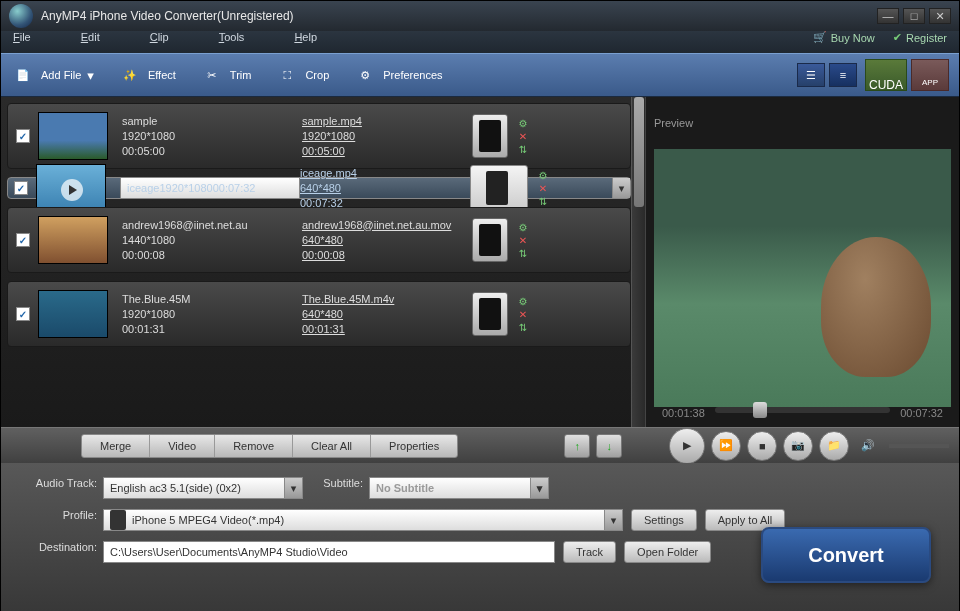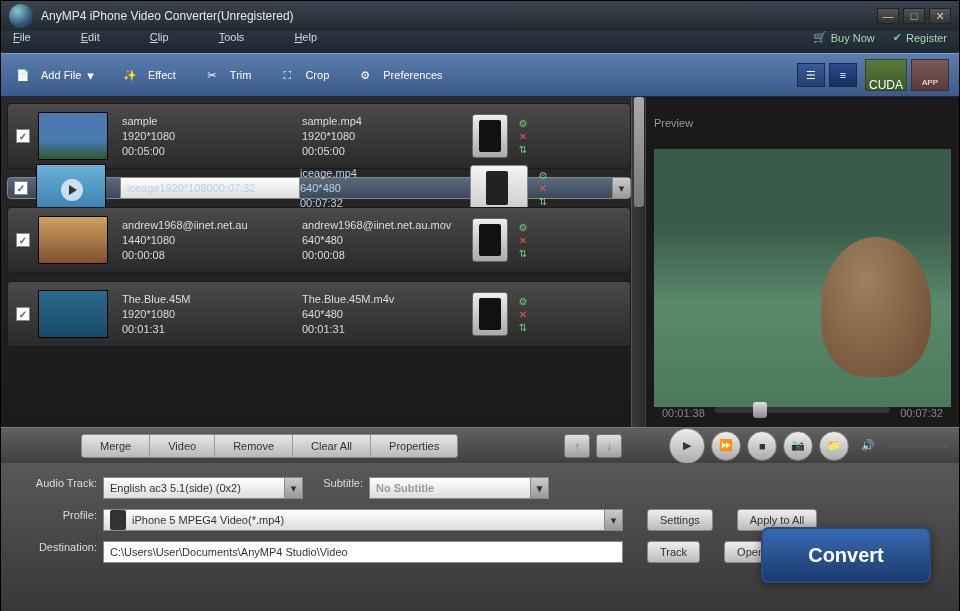--- a/index.html
+++ b/index.html
@@ -28,21 +28,21 @@
 .chk { width:14px; height:14px; background:#fff; border:1px solid #888; margin-right:8px; display:flex; align-items:center; justify-content:center; color:#26a; font-weight:bold; font-size:10px;}
 .thumb { width:70px; height:48px; background:#246; margin-right:14px; border:1px solid #000; position:relative; overflow:hidden;}
 .thumb.t1{background:linear-gradient(#4a7ab0 60%,#2a5a2a);}
 .thumb.t2{background:linear-gradient(#6ab0d8,#3a80b0);}
 .thumb.t3{background:linear-gradient(#d0a060,#805030);}
 .thumb.t4{background:linear-gradient(#2a6a8a,#1a4a6a);}
 .play-ov{position:absolute;left:24px;top:14px;width:22px;height:22px;border-radius:50%;background:rgba(255,255,255,.7);display:flex;align-items:center;justify-content:center;}
 .play-ov::after{content:"";border-left:8px solid #333;border-top:5px solid transparent;border-bottom:5px solid transparent;margin-left:2px;}
 .col1 { width:180px; color:#ddd; line-height:15px; }
 .col1.sel{color:#b8d0e8;}
-.col2 { width:170px; color:#ddd; line-height:15px; }
+.col2 { width:170px; color:#ddd; line-height:15px;text-decoration:underline; }
 .dev { width:36px; height:44px; background:linear-gradient(#eee,#aaa); border:1px solid #666; border-radius:3px; margin-right:6px; display:flex; align-items:center; justify-content:center;}
 .dev::after{content:"";width:22px;height:32px;background:#111;border-radius:2px;}
 .devsel { width:58px; height:46px; background:linear-gradient(#f4f4f4,#ccc); border:1px solid #888; border-radius:3px; display:flex; align-items:center; justify-content:center; margin-right:6px;}
 .devsel .dvi{width:22px;height:34px;background:#222;border-radius:2px;margin-right:4px;}
 .devsel .dd{width:14px;height:44px;background:linear-gradient(#ddd,#aaa);border-left:1px solid #888;display:flex;align-items:center;justify-content:center;color:#444;}
 .rowctl { width:18px; display:flex; flex-direction:column; gap:2px; align-items:center;}
 .rowctl span{font-size:10px;cursor:pointer;}
 .scrollv { width:14px; background:linear-gradient(90deg,#3a3a3a,#2a2a2a); border-left:1px solid #555; height:100%; position:relative;}
 .scrollv .th{position:absolute;left:2px;top:0;width:10px;height:110px;background:linear-gradient(#aaa,#777);border-radius:3px;}
 .preview { flex:1; background:#1a1a1a; display:flex; flex-direction:column; border-left:1px solid #444;}
@@ -62,21 +62,21 @@
 .pcbtn { width:30px; height:30px; border-radius:50%; background:linear-gradient(#eee,#aaa); border:1px solid #777; display:flex; align-items:center; justify-content:center; cursor:pointer; color:#333;}
 .pcbtn.big{width:36px;height:36px;}
 .vol { width:60px; height:4px; background:#555; margin-left:8px;}
 .bottom { height:148px; background:linear-gradient(#585858,#383838); padding:14px 14px; }
 .frow { display:flex; align-items:flex-start; margin-bottom:10px; }
 .flbl { width:82px; text-align:right; color:#ddd; margin-right:6px; }
 .sel { height:22px; background:linear-gradient(#fff,#ddd); border:1px solid #888; padding:0 6px; display:flex; align-items:center; color:#333; position:relative;}
 .sel .dd{position:absolute;right:0;top:0;width:18px;height:100%;background:linear-gradient(#ccc,#999);border-left:1px solid #888;display:flex;align-items:center;justify-content:center;color:#333;}
 .sel.dis{color:#999;font-weight:bold;}
 .txt { height:22px; background:#fff; border:1px solid #888; padding:0 6px; display:flex; align-items:center; color:#333;}
-.sbtn { height:22px; padding:0 12px; background:linear-gradient(#eee,#bbb); border:1px solid #888; border-radius:3px; margin-left:24px; cursor:pointer; display:flex; align-items:center; color:#333;}
+.sbtn { height:22px; padding:0 12px; background:linear-gradient(#eee,#bbb); border:1px solid #888; border-radius:3px; margin-left:8px; cursor:pointer; display:flex; align-items:center; color:#333;}
 .convert { position:absolute; right:28px; bottom:28px; width:170px; height:56px; background:linear-gradient(#3a6ab0,#1a3a70); border:2px solid #2a4a80; border-radius:8px; display:flex; align-items:center; justify-content:center; color:#fff; font-size:20px; font-weight:bold; cursor:pointer; box-shadow:0 2px 8px rgba(0,0,0,.5);}
 .devico{width:16px;height:20px;background:#333;border-radius:2px;margin-right:6px;}
 </style>
 </head>
 <body>
 
 <div class="window">
   <div class="titlebar">
     <div class="logo"></div>
     <div class="title">AnyMP4 iPhone Video Converter(Unregistered)</div>
@@ -279,21 +279,21 @@
       <div class="sel" style="width:520px">
           <div class="devico"></div>
           <span>iPhone 5 MPEG4 Video(*.mp4)</span>
           <div class="dd">▾</div>
         </div>
       <div class="sbtn">Settings</div>
       <div class="sbtn">Apply to All</div>
     </div>
     <div class="frow">
       <div class="flbl">Destination:</div>
-      <div class="txt" style="width:520px">
+      <div class="txt" style="width:452px">
           <span>C:\Users\User\Documents\AnyMP4 Studio\Video</span>
         </div>
       <div class="sbtn">Track</div>
       <div class="sbtn">Open Folder</div>
     </div>
     <div class="convert">Convert</div>
   </div>
 </div>
 
 </body></html>

